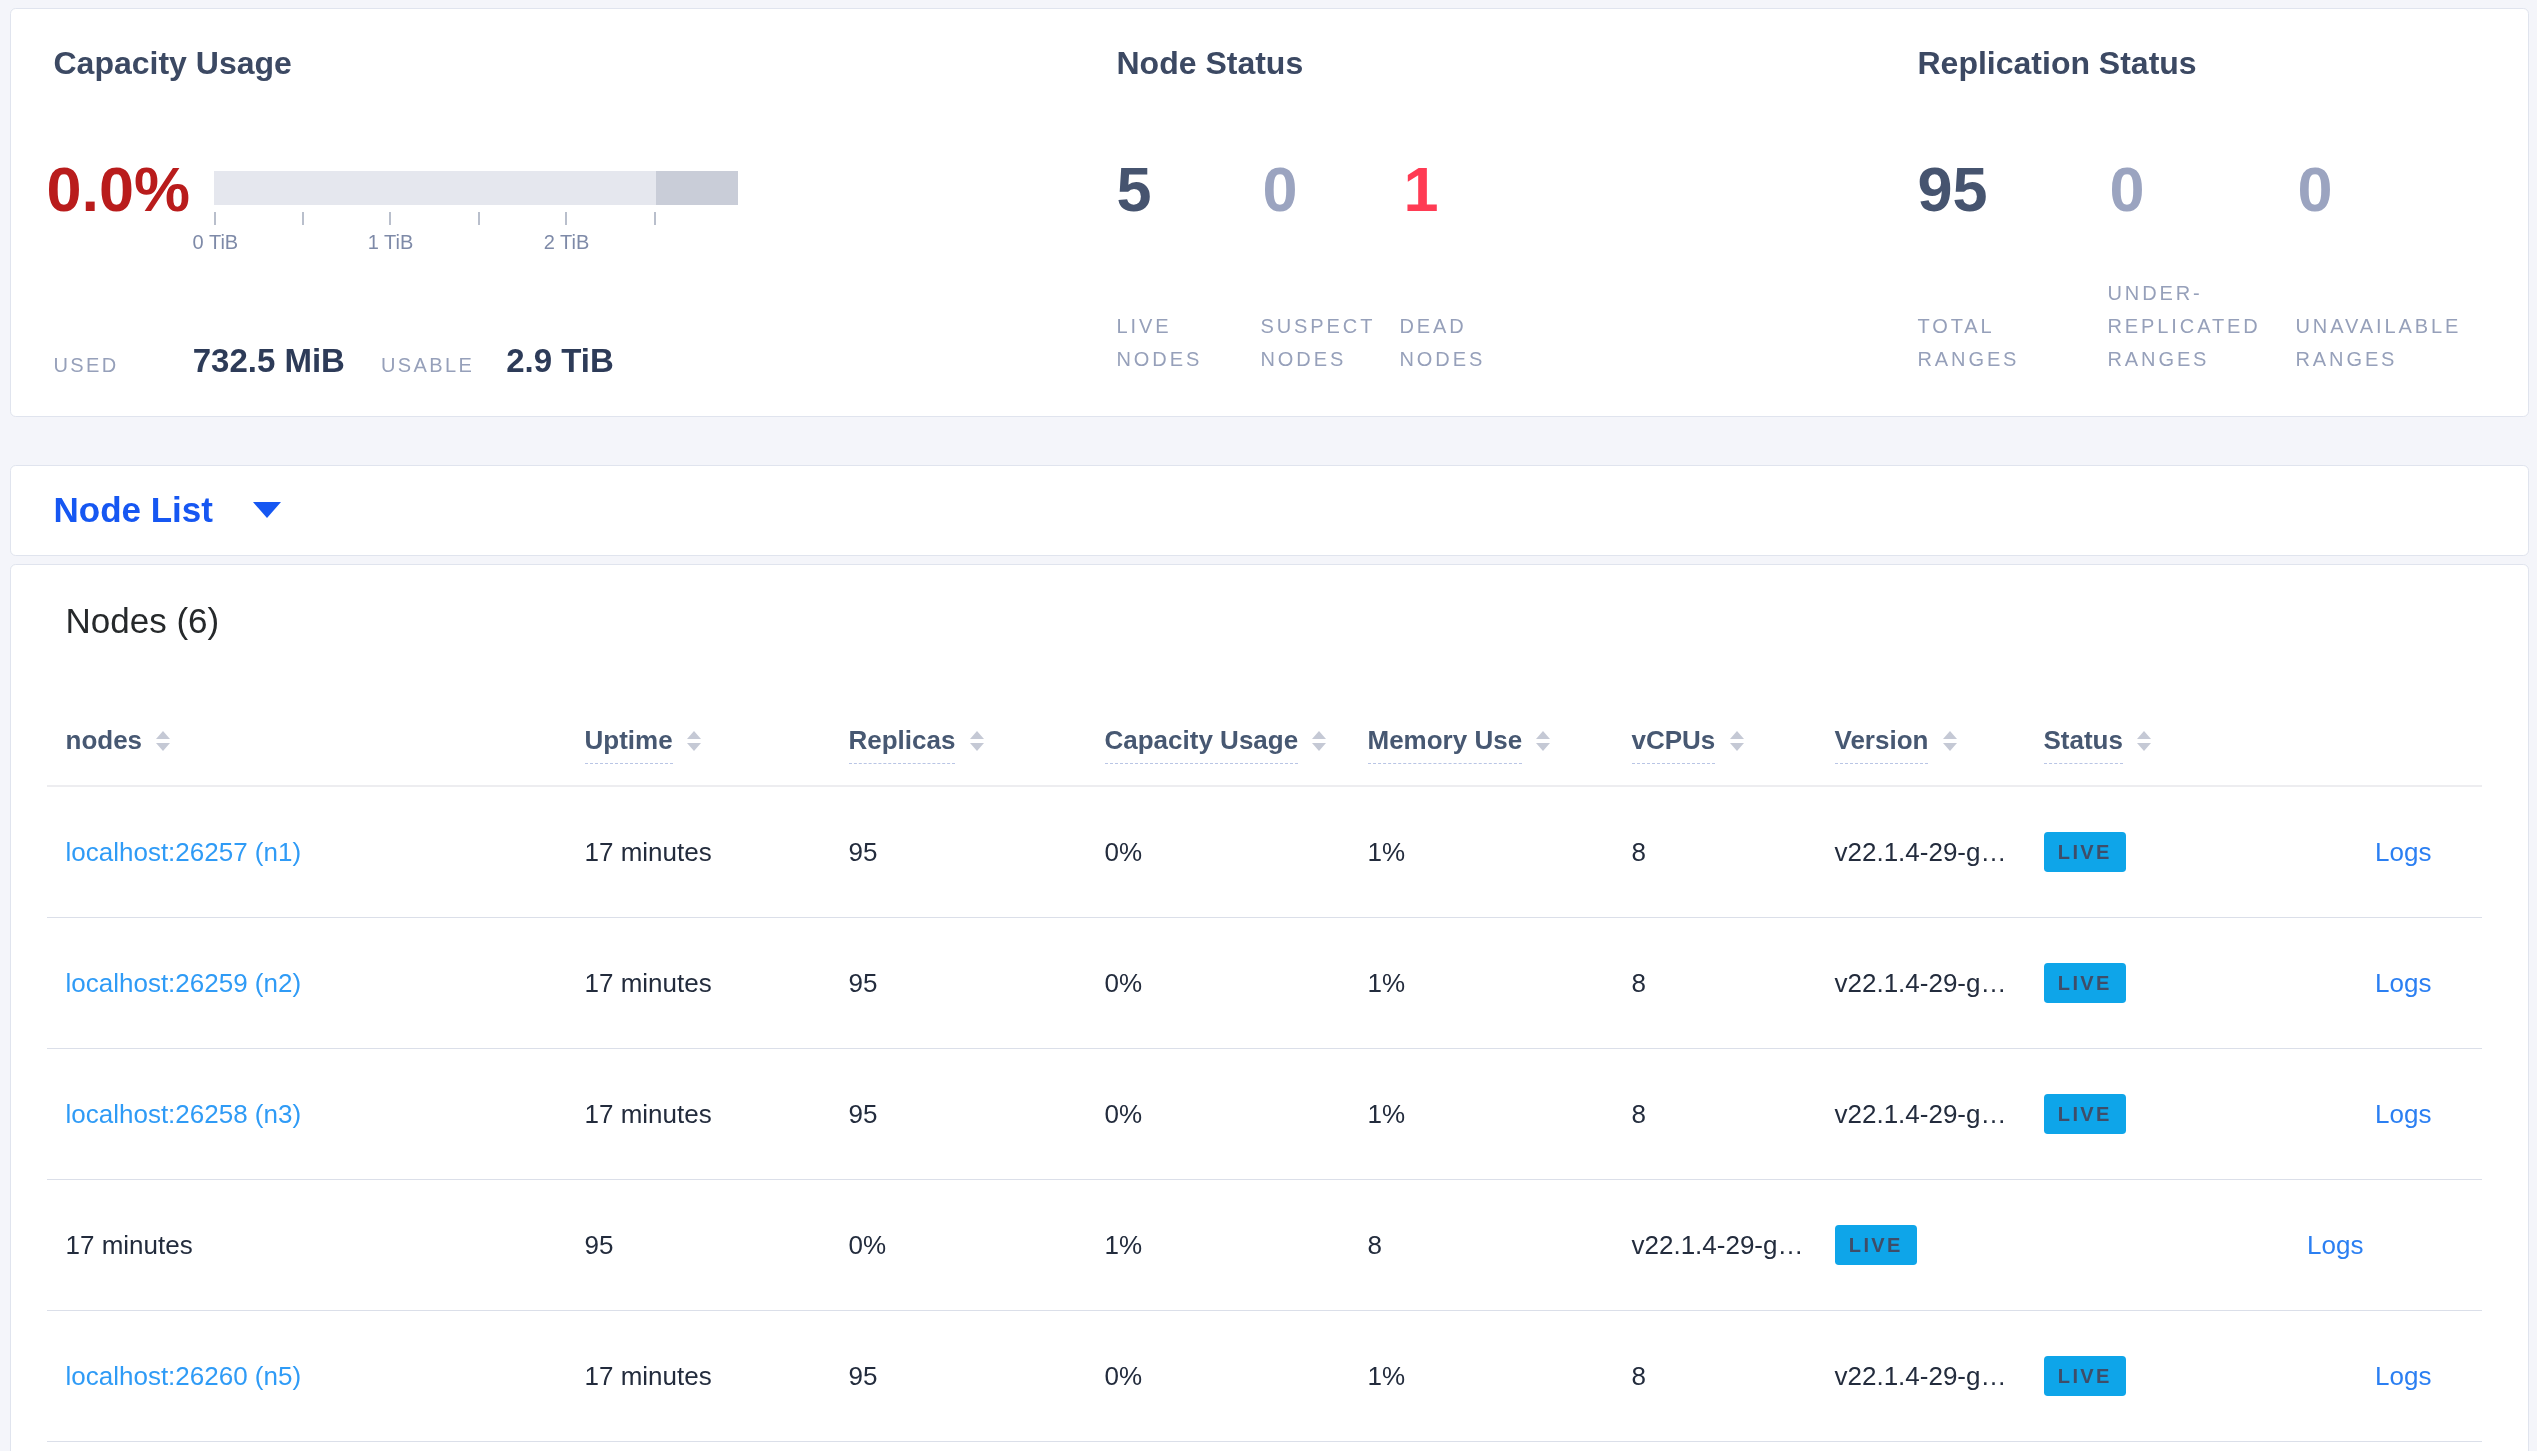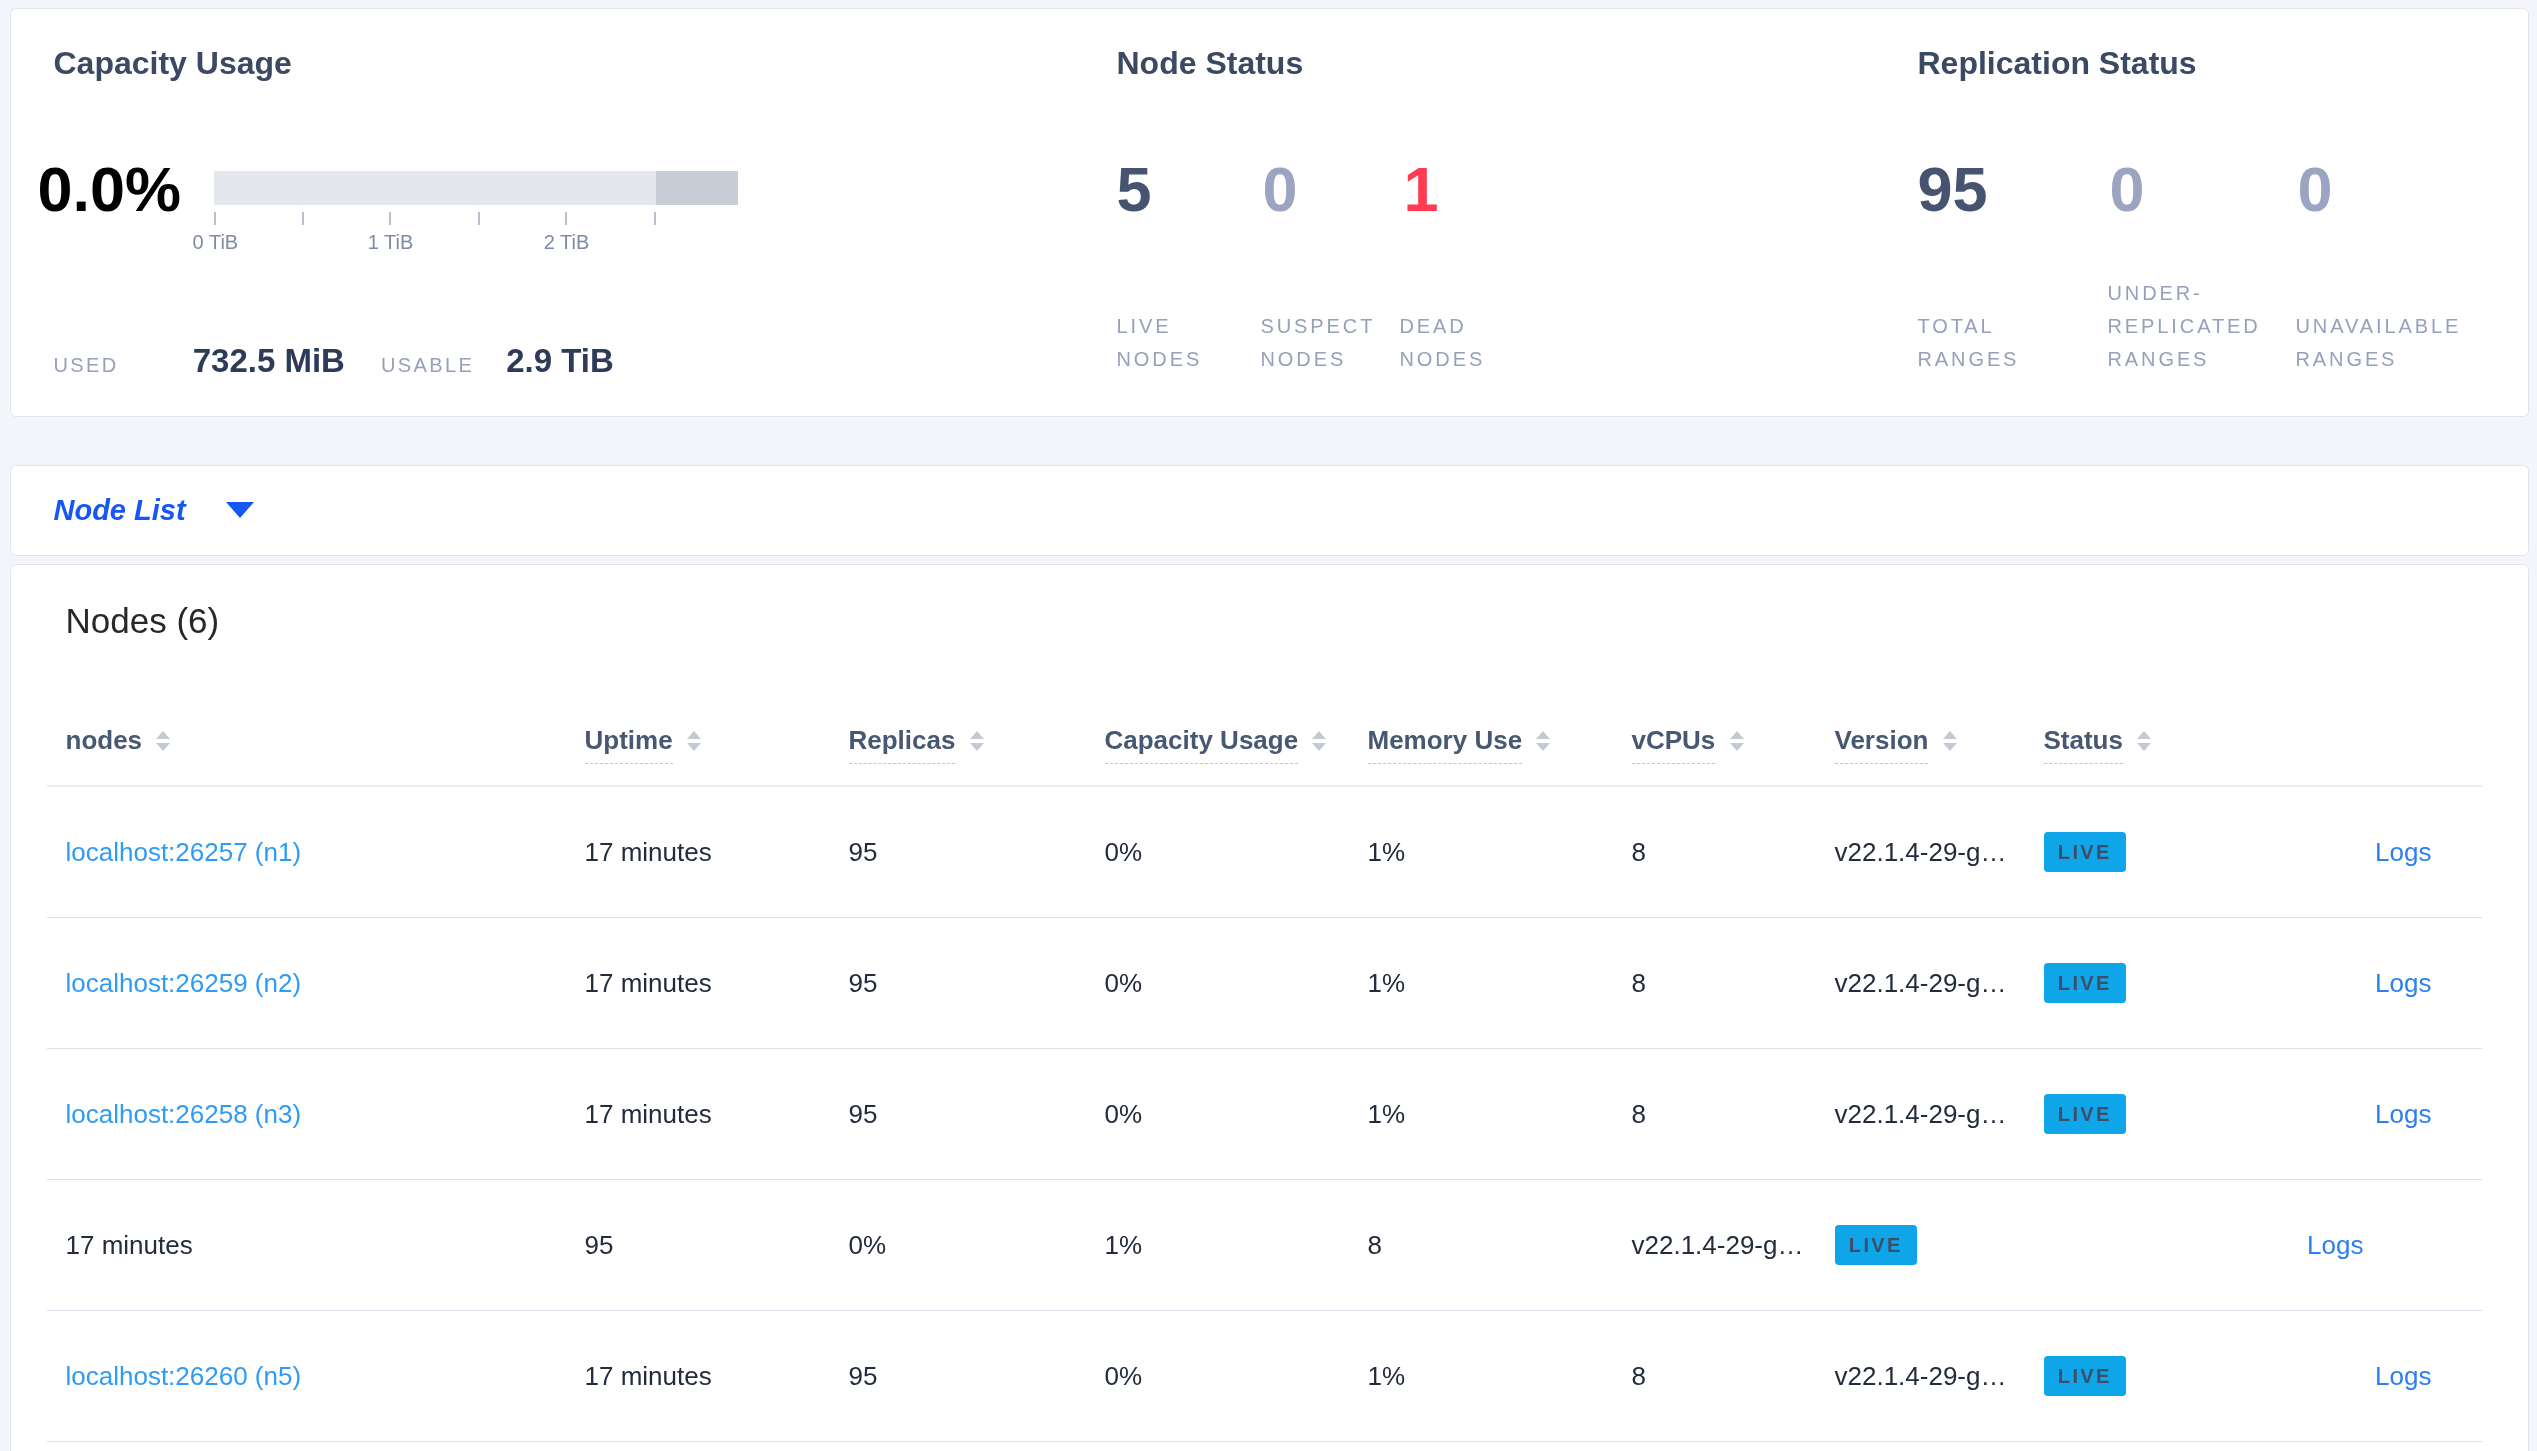--- a/index.html
+++ b/index.html
@@ -49,21 +49,21 @@
     display: flex; align-items: baseline;
   }
   .cap-stat-label { font-size: 20px; letter-spacing: 2.4px; color: #96a0ba; }
   .cap-stat-value { font-size: 33px; font-weight: 700; color: #2d3b58; text-align: right; }
   
   #nodelist-card { margin-top: 48px; height: 91px; }
   .nodelist-inner {
     position: absolute; left: 43px; top: 0; height: 100%;
     display: flex; align-items: center; cursor: pointer;
   }
-  .nodelist-label { font-size: 29px; font-weight: 700; color: #1657f2; font-style: italic; }
+  .nodelist-label { font-size: 35px; font-weight: 700; color: #1657f2; }
   .caret-down {
     width: 0; height: 0; margin-left: 40px;
     border-left: 14.3px solid transparent; border-right: 14.3px solid transparent;
     border-top: 16px solid #1657f2;
   }
   
   #nodes-card { margin-top: 8.6px; height: 953px; }
   .nodes-title {
     position: absolute; left: 55px; top: 36px;
     font-size: 35px; font-weight: 500; color: #26292b;
@@ -103,21 +103,21 @@
     font-size: 20px; font-weight: 700; letter-spacing: 2.4px;
     padding: 8.6px 14.3px; border-radius: 3.8px;
   }
 </style>
 </head>
 <body>
 
 <div class="card" id="summary-card">
 
   <div class="panel-title" style="left:43px">Capacity Usage</div>
-  <div class="metric-value" style="left:27px; color:#000000">0.0%</div>
+  <div class="metric-value" style="left:36px; color:#b91c1c">0.0%</div>
 
   <div class="cap-bar-wrap">
     <div class="cap-bar-track">
       <div class="cap-bar-dark"></div>
     </div>
     <div class="cap-ticks">
       <div class="cap-tick" style="left:0px"></div>
       <div class="cap-tick" style="left:88px"></div>
       <div class="cap-tick" style="left:175px"></div>
       <div class="cap-tick" style="left:264px"></div>

